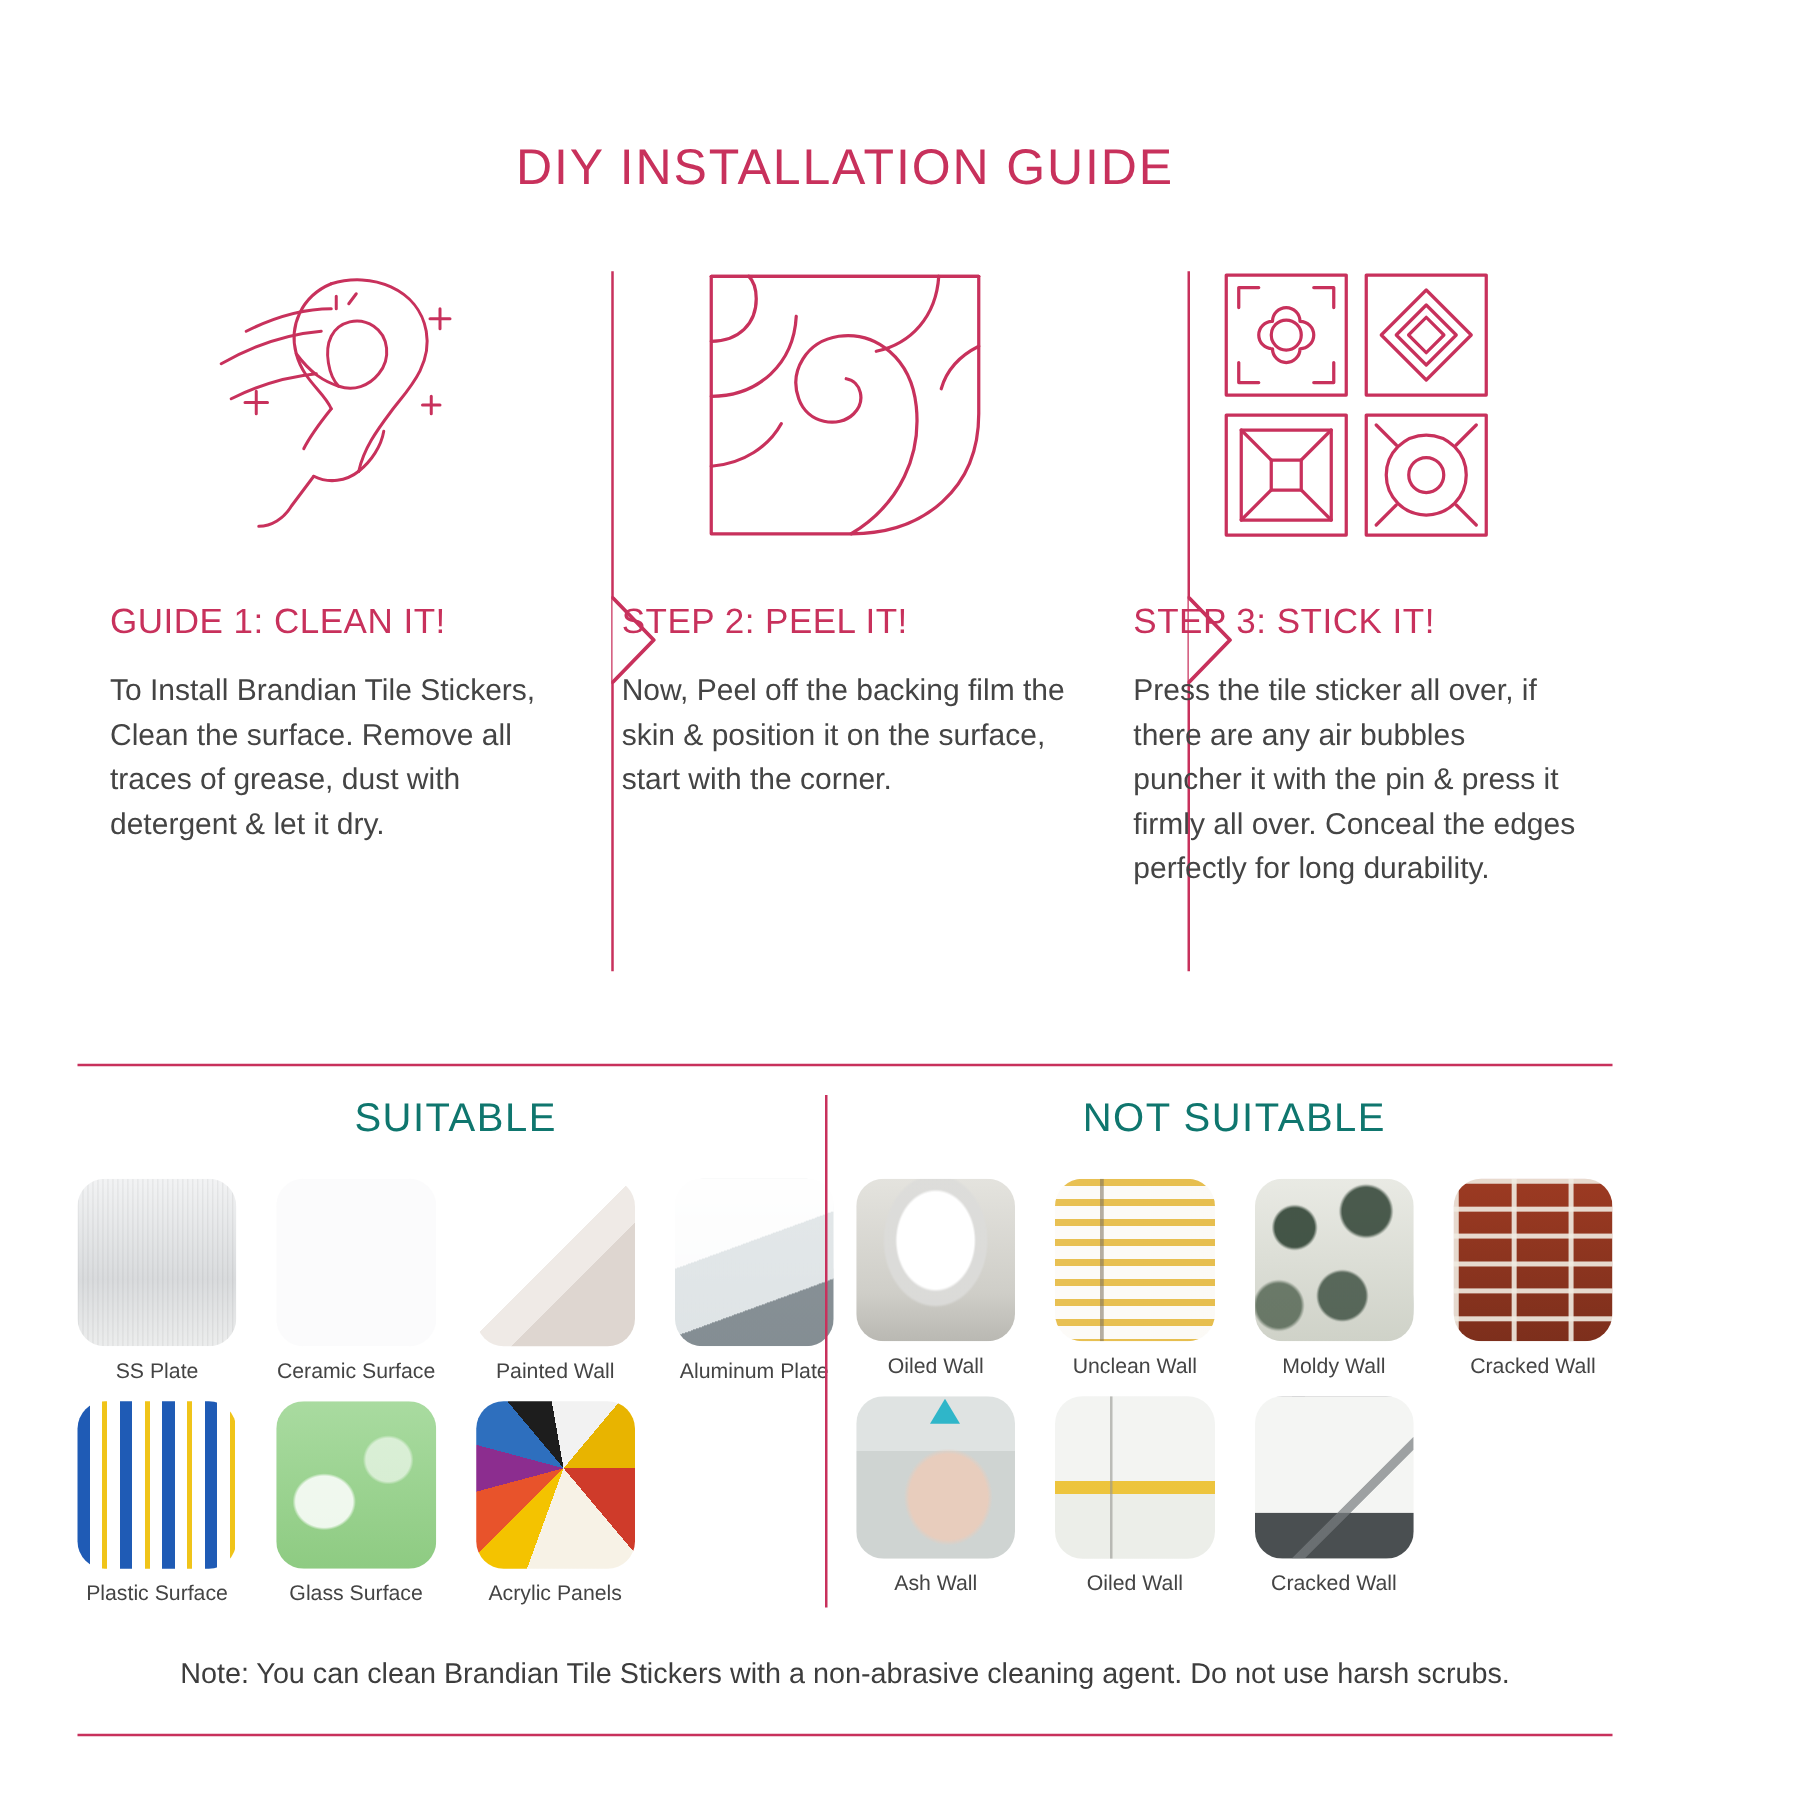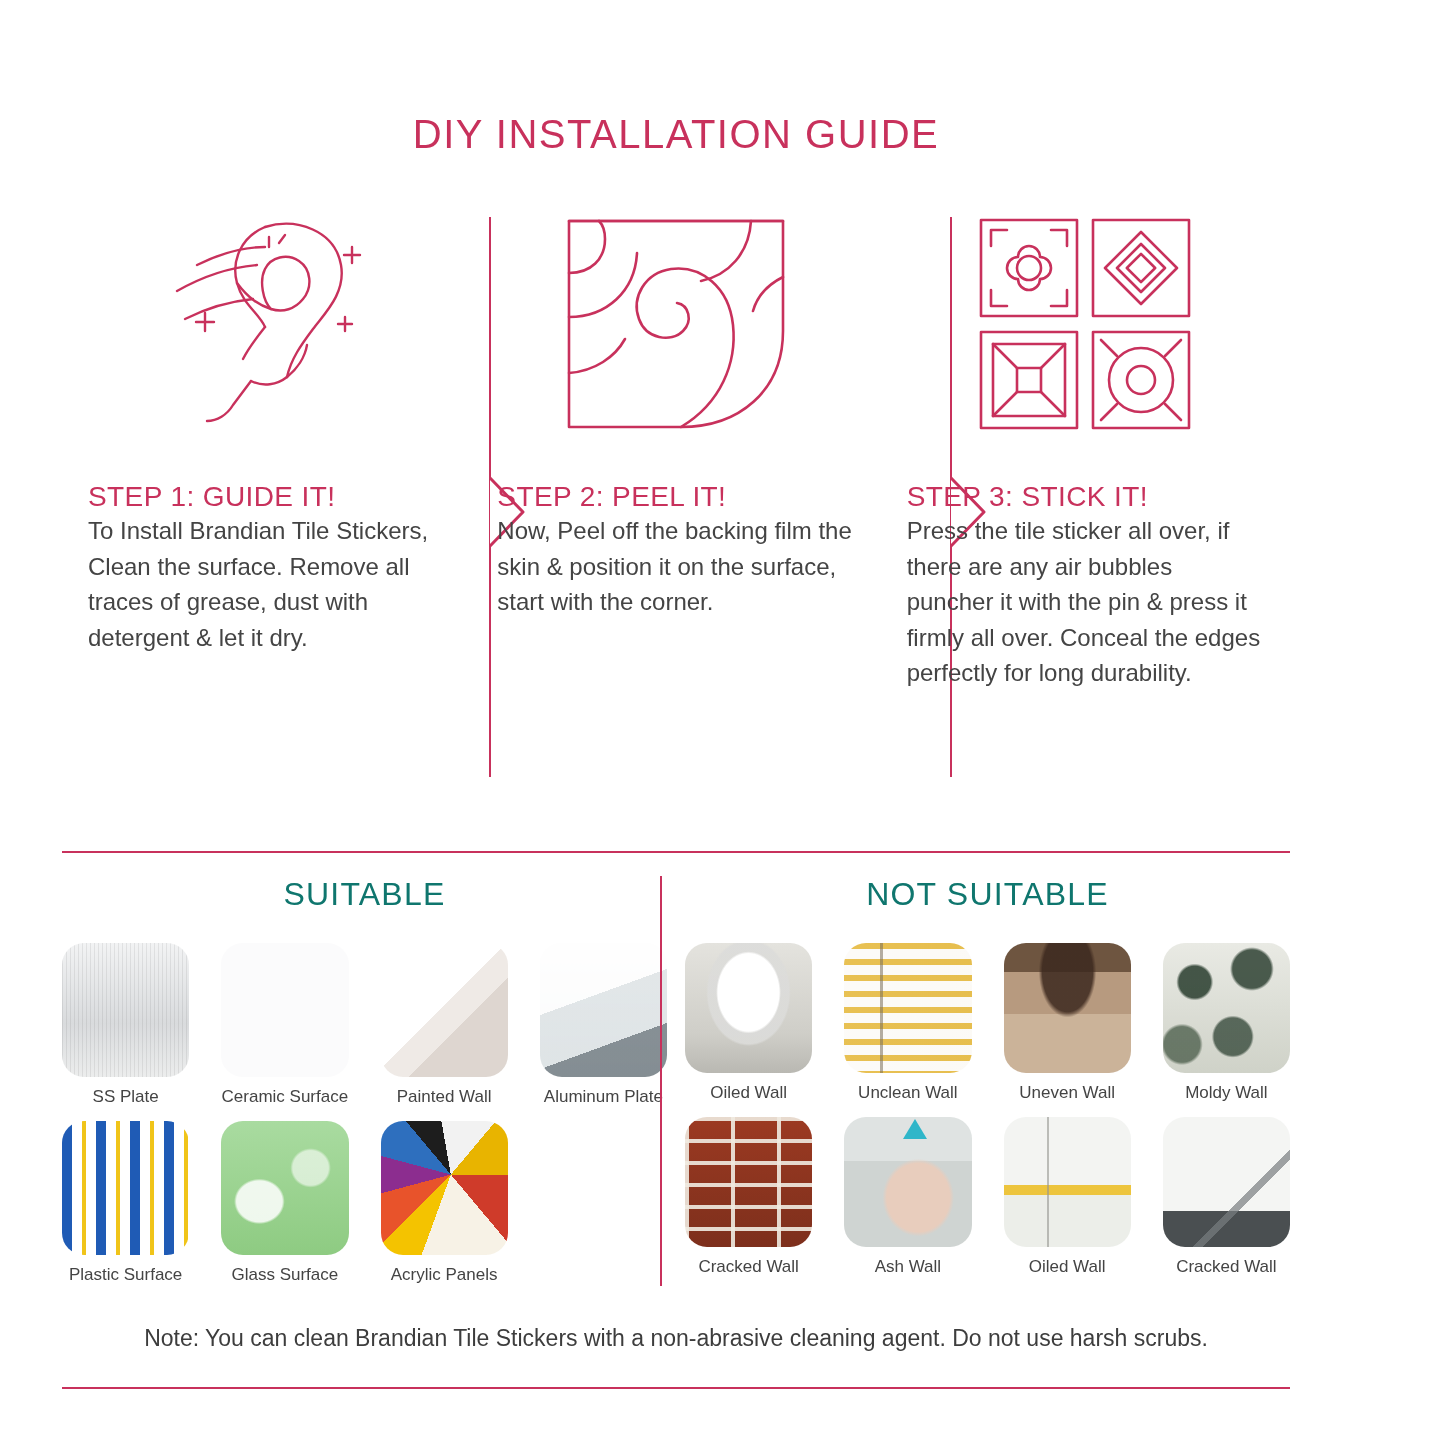--- a/index.html
+++ b/index.html
@@ -41,20 +41,21 @@
     justify-content: center;
   }
   .step-title {
     color: #c8315c;
     font-size: 28px;
     margin-top: 42px;
     letter-spacing: 0.4px;
     white-space: nowrap;
   }
   .step-body {
+    margin-top: 22px;
     font-size: 24px;
     line-height: 1.48;
     color: #444;
   }
   
   .sep {
     position: absolute;
     top: 8px;
     width: 2px;
     height: 560px;
@@ -277,21 +278,21 @@
           <path d="M150 168 C160 160 168 148 170 136"></path>
           <path d="M60 56 C84 44 108 38 128 38" stroke-dasharray="0"></path>
           <path d="M40 82 C68 66 96 58 120 56"></path>
           <path d="M48 110 C72 98 96 92 116 90"></path>
           <path d="M132 38 l0 -10 M142 34 l6 -8"></path>
           <path d="M215 54 l0 -16 M207 46 l16 0"></path>
           <path d="M68 122 l0 -18 M59 113 l18 0"></path>
           <path d="M208 122 l0 -14 M201 115 l14 0"></path>
         </svg>
       </div>
-      <div class="step-title">STEP 1: GUIDE IT!</div>
+      <div class="step-title">GUIDE 1: CLEAN IT!</div>
       <div class="step-body">To Install Brandian Tile Stickers, Clean the surface. Remove all traces of grease, dust with detergent &amp; let it dry.</div>
     </div>
 
     <div class="step">
       <div class="step-art art">
         <svg width="230" height="222" viewBox="0 0 230 222" fill="none" stroke="#c8315c" stroke-width="2.6" stroke-linecap="round" stroke-linejoin="round">
           <path d="M8 8 H222 V118 C222 178 178 214 120 214 H8 Z"></path>
           <path d="M8 8 H222"></path>
           <path d="M120 214 C160 190 176 150 172 112 C168 74 140 52 110 56 C84 60 70 84 78 106 C85 126 110 130 122 118 C132 108 128 92 116 90"></path>
           <path d="M8 60 C30 60 44 46 44 26 C44 18 42 12 38 8"></path>
@@ -378,24 +379,20 @@
       <div class="grid small">
         <div class="cell">
           <div class="swatch tx-oiled"></div>
           <div class="cap">Oiled Wall</div>
         </div>
         <div class="cell">
           <div class="swatch tx-unclean"></div>
           <div class="cap">Unclean Wall</div>
         </div>
         <div class="cell">
-          <div class="swatch tx-uneven"></div>
-          <div class="cap">Uneven Wall</div>
-        </div>
-        <div class="cell">
           <div class="swatch tx-moldy"></div>
           <div class="cap">Moldy Wall</div>
         </div>
         <div class="cell">
           <div class="swatch tx-brick"></div>
           <div class="cap">Cracked Wall</div>
         </div>
         <div class="cell">
           <div class="swatch tx-ash"></div>
           <div class="cap">Ash Wall</div>

